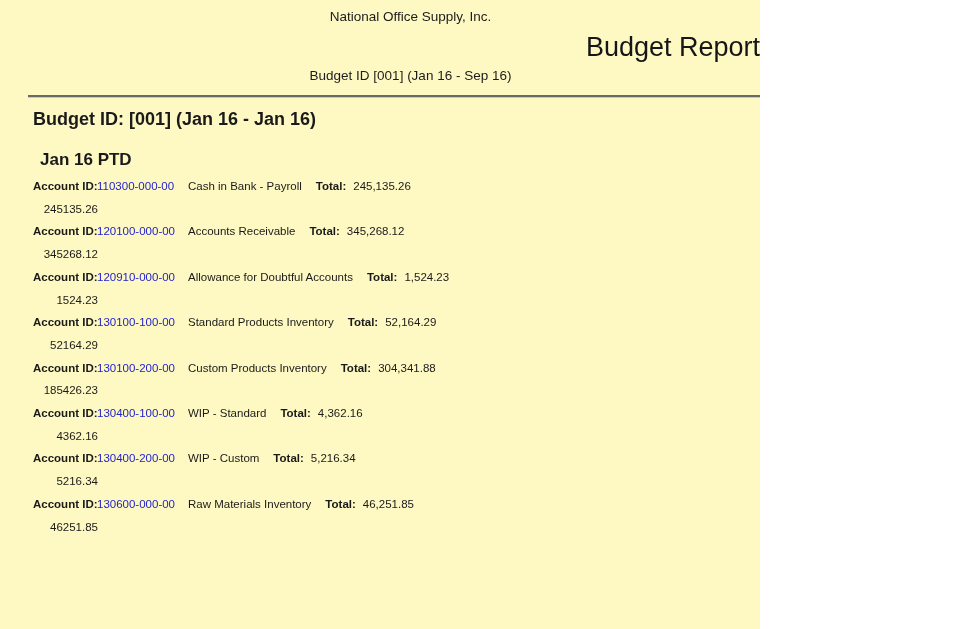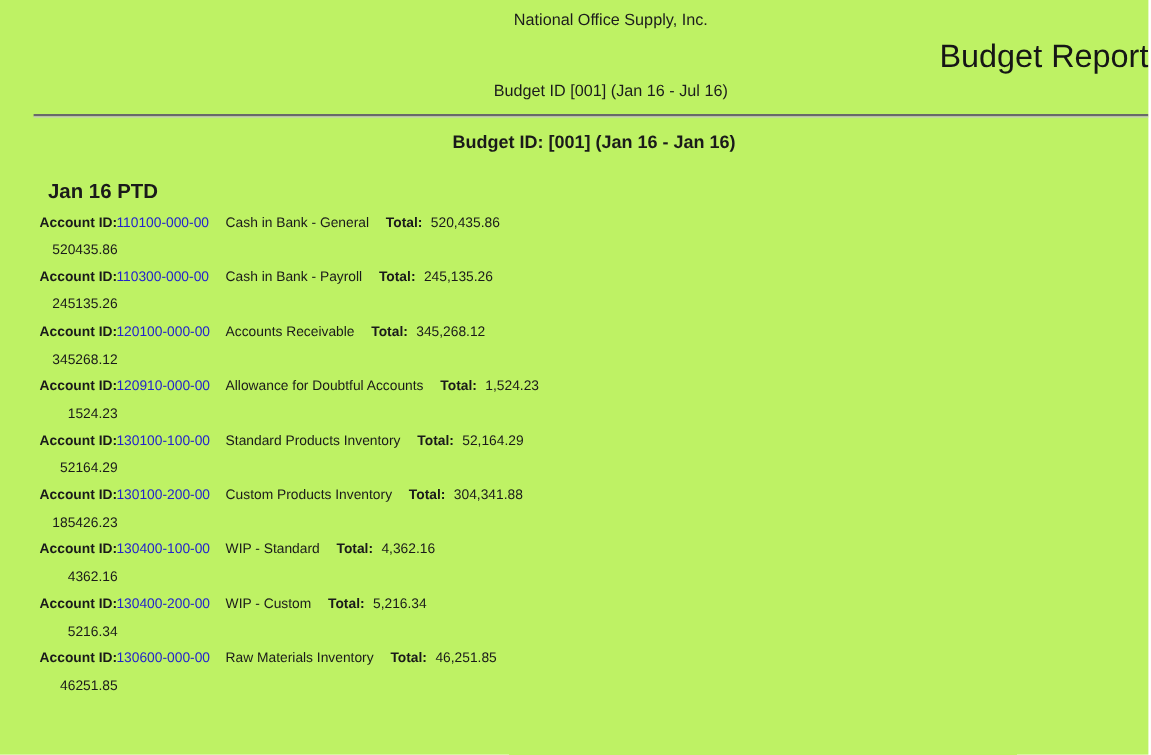--- a/index.html
+++ b/index.html
@@ -1,23 +1,23 @@
 <!DOCTYPE html>
 <html style="--link-color: #2323cc; --rule-dark: #696969; --rule-light: #c9c9c9;"><head>
 <meta charset="utf-8">
 <style>
   * { box-sizing: border-box; }
   html, body { margin: 0; padding: 0; background: #ffffff; }
   body { font-family: "Liberation Sans", sans-serif; color: #1a1a1a; }
 
   .page {
     position: relative;
-    width: 957px;
+    width: 760px;
     height: 629px;
-    background: #bef264;
+    background: #fef9c3;
     overflow: hidden;
   }
 
   
   .report-header {
     padding-top: 9px;
     padding-left: 61px;
     text-align: center;
   }
   .company-name { font-size: 13.5px; line-height: 16px; color: #1c1c1c; }
@@ -27,24 +27,23 @@
   
   .header-rule {
     margin: 11px 0 0 28px;
     height: 2px;
     border-top: 2px solid var(--rule-dark, #696969);
     border-bottom: 1px solid var(--rule-light, #c9c9c9);
   }
 
   .section-title {
     margin: 13px 0 0 33px;
-    font-size: 15px;
+    font-size: 18px;
     line-height: 16px;
     font-weight: bold;
-    text-align: center;
   }
 
   .period-label {
     margin: 26px 0 0 40px;
     font-size: 17px;
     line-height: 14px;
     font-weight: bold;
   }
 
   .accounts { margin-top: 8px; }
@@ -77,34 +76,30 @@
   }
 </style>
 </head>
 <body>
 
 <div class="page">
 
   <div class="report-header">
     <div class="company-name">National Office Supply, Inc.</div>
     <div class="report-title">Budget Report</div>
-    <div class="report-subtitle">Budget ID [001] (Jan 16 - Jul 16)</div>
+    <div class="report-subtitle">Budget ID [001] (Jan 16 - Sep 16)</div>
   </div>
 
   <div class="header-rule"></div>
 
   <div class="section-title">Budget ID: [001] (Jan 16 - Jan 16)</div>
 
   <div class="period-label">Jan 16 PTD</div>
 
   <div class="accounts" id="accounts">
-      <div>
-        <div class="acct-line"><span class="acct-label">Account ID:</span><a class="acct-link" href="#">110100-000-00</a><span class="acct-desc">Cash in Bank - General</span><span class="total-label">Total:</span><span class="total-value">520,435.86</span></div>
-        <div class="ptd-line"><span class="ptd-value">520435.86</span></div>
-      </div>
       <div>
         <div class="acct-line"><span class="acct-label">Account ID:</span><a class="acct-link" href="#">110300-000-00</a><span class="acct-desc">Cash in Bank - Payroll</span><span class="total-label">Total:</span><span class="total-value">245,135.26</span></div>
         <div class="ptd-line"><span class="ptd-value">245135.26</span></div>
       </div>
       <div>
         <div class="acct-line"><span class="acct-label">Account ID:</span><a class="acct-link" href="#">120100-000-00</a><span class="acct-desc">Accounts Receivable</span><span class="total-label">Total:</span><span class="total-value">345,268.12</span></div>
         <div class="ptd-line"><span class="ptd-value">345268.12</span></div>
       </div>
       <div>
         <div class="acct-line"><span class="acct-label">Account ID:</span><a class="acct-link" href="#">120910-000-00</a><span class="acct-desc">Allowance for Doubtful Accounts</span><span class="total-label">Total:</span><span class="total-value">1,524.23</span></div>

